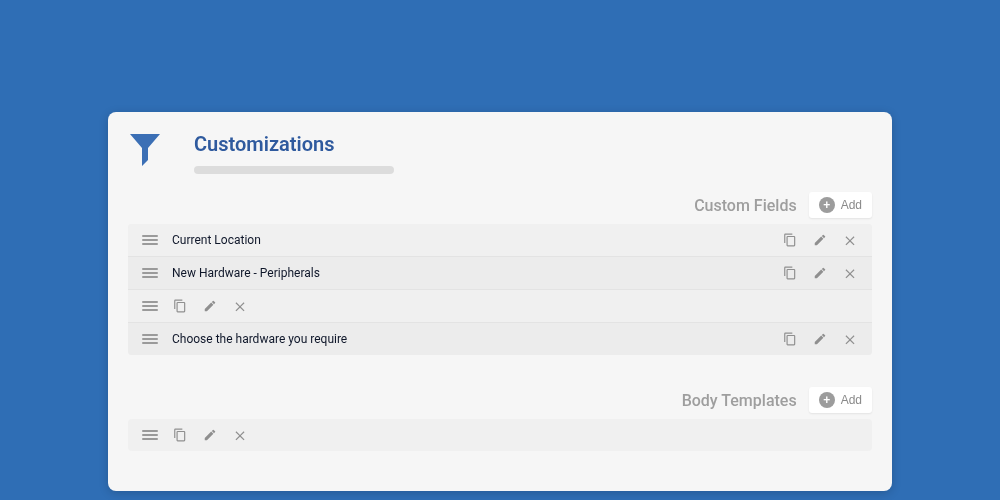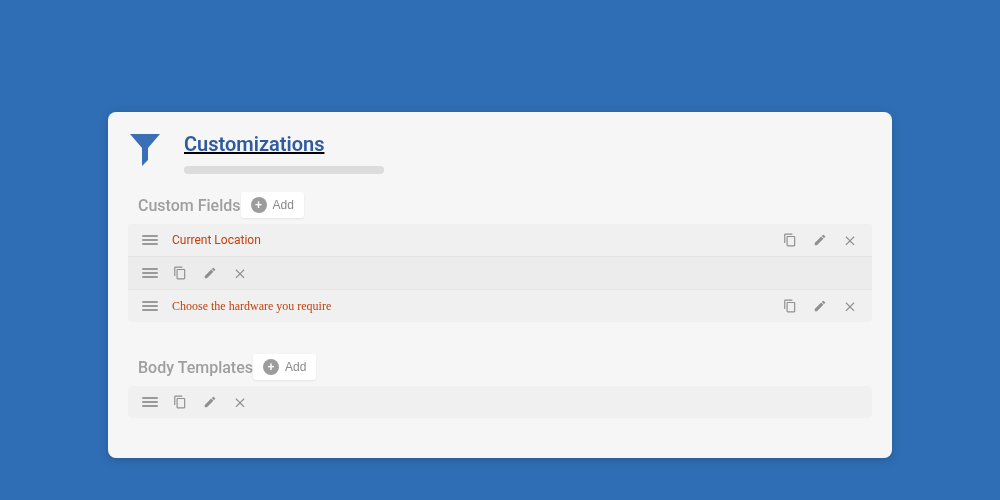--- a/index.html
+++ b/index.html
@@ -17,23 +17,22 @@
     top: 112px;
     width: 784px;
     background: #f6f6f6;
     border-radius: 8px;
     box-shadow: 0 2px 10px rgba(0,0,0,0.18);
     padding: 20px 20px 40px 20px;
   }
   .header {
     display: flex;
     align-items: flex-start;
-    gap: 22px;
+    gap: 32px;
     margin-bottom: 18px;
-    text-decoration: underline;
   }
   .funnel-wrap {
     width: 34px;
     display: flex;
     justify-content: center;
     padding-top: 2px;
   }
   .title-block { flex: 1; }
   .page-title {
     color: #2f5a9e;
@@ -43,22 +42,23 @@
   .subtitle-bar {
     margin-top: 10px;
     height: 8px;
     width: 200px;
     background: #dcdcdc;
     border-radius: 4px;
   }
   .section-row {
     display: flex;
     align-items: center;
-    justify-content: flex-start;
+    justify-content: flex-end;
     margin: 6px 0 6px 10px;
+    gap: 12px;
   }
   .section-title {
     color: #9e9e9e;
     font-size: 16px;
     font-weight: 500;
   }
   .add-btn {
     display: flex;
     align-items: center;
     gap: 6px;
@@ -85,42 +85,42 @@
     border-radius: 4px;
     overflow: hidden;
     margin-left: 0;
   }
   .row {
     display: flex;
     align-items: center;
     padding: 8px 14px;
     border-bottom: 1px solid #e3e3e3;
   }
-  .row:last-child { border-bottom: none; font-family: Liberation Serif, serif; }
+  .row:last-child { border-bottom: none; }
   .row:nth-child(odd) { background: #f0f0f0; }
   .row:nth-child(even) { background: #ececec; }
   .drag {
     width: 16px;
     margin-right: 14px;
     color: #9a9a9a;
     display: flex;
     flex-direction: column;
     gap: 2px;
     cursor: grab;
   }
   .drag span {
     display: block;
     height: 2px;
     background: #9a9a9a;
     border-radius: 1px;
   }
   .row-label {
     flex: 1;
     font-size: 12px;
-    color: #c2410c;
+    color: #0f172a;
   }
   .actions {
     display: flex;
     gap: 14px;
     align-items: center;
     color: #8f8f8f;
   }
   .ico-btn {
     width: 16px; height: 16px;
     cursor: pointer;
@@ -176,20 +176,45 @@
             </svg>
           </div>
       </div>
     </div>
     <div class="row">
       <div class="drag">
           <span></span>
           <span></span>
           <span></span>
         </div>
+      <div class="row-label">New Hardware - Peripherals</div>
+      <div class="actions">
+        <div class="ico-btn">
+            <svg viewBox="0 0 24 24" fill="#8f8f8f">
+              <path d="M16 1H4a2 2 0 0 0-2 2v14h2V3h12V1zm3 4H8a2 2 0 0 0-2 2v14a2 2 0 0 0 2 2h11a2 2 0 0 0 2-2V7a2 2 0 0 0-2-2zm0 16H8V7h11v14z"></path>
+            </svg>
+          </div>
+        <div class="ico-btn">
+            <svg viewBox="0 0 24 24" fill="#8f8f8f">
+              <path d="M3 17.25V21h3.75L17.81 9.94l-3.75-3.75L3 17.25zM20.71 7.04a1 1 0 0 0 0-1.41l-2.34-2.34a1 1 0 0 0-1.41 0l-1.83 1.83 3.75 3.75 1.83-1.83z"></path>
+            </svg>
+          </div>
+        <div class="ico-btn">
+            <svg viewBox="0 0 24 24" fill="#8f8f8f">
+              <path d="M18.3 5.71L12 12.01l-6.3-6.3-1.41 1.41 6.3 6.3-6.3 6.3 1.41 1.41 6.3-6.3 6.3 6.3 1.41-1.41-6.3-6.3 6.3-6.3z"></path>
+            </svg>
+          </div>
+      </div>
+    </div>
+    <div class="row">
+      <div class="drag">
+          <span></span>
+          <span></span>
+          <span></span>
+        </div>
       <div class="actions">
         <div class="ico-btn">
             <svg viewBox="0 0 24 24" fill="#8f8f8f">
               <path d="M16 1H4a2 2 0 0 0-2 2v14h2V3h12V1zm3 4H8a2 2 0 0 0-2 2v14a2 2 0 0 0 2 2h11a2 2 0 0 0 2-2V7a2 2 0 0 0-2-2zm0 16H8V7h11v14z"></path>
             </svg>
           </div>
         <div class="ico-btn">
             <svg viewBox="0 0 24 24" fill="#8f8f8f">
               <path d="M3 17.25V21h3.75L17.81 9.94l-3.75-3.75L3 17.25zM20.71 7.04a1 1 0 0 0 0-1.41l-2.34-2.34a1 1 0 0 0-1.41 0l-1.83 1.83 3.75 3.75 1.83-1.83z"></path>
             </svg>

